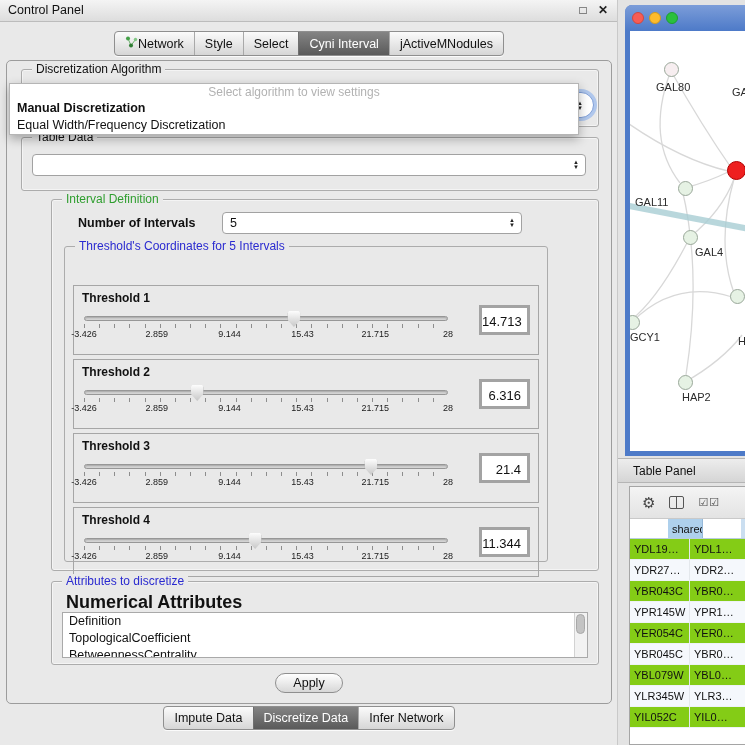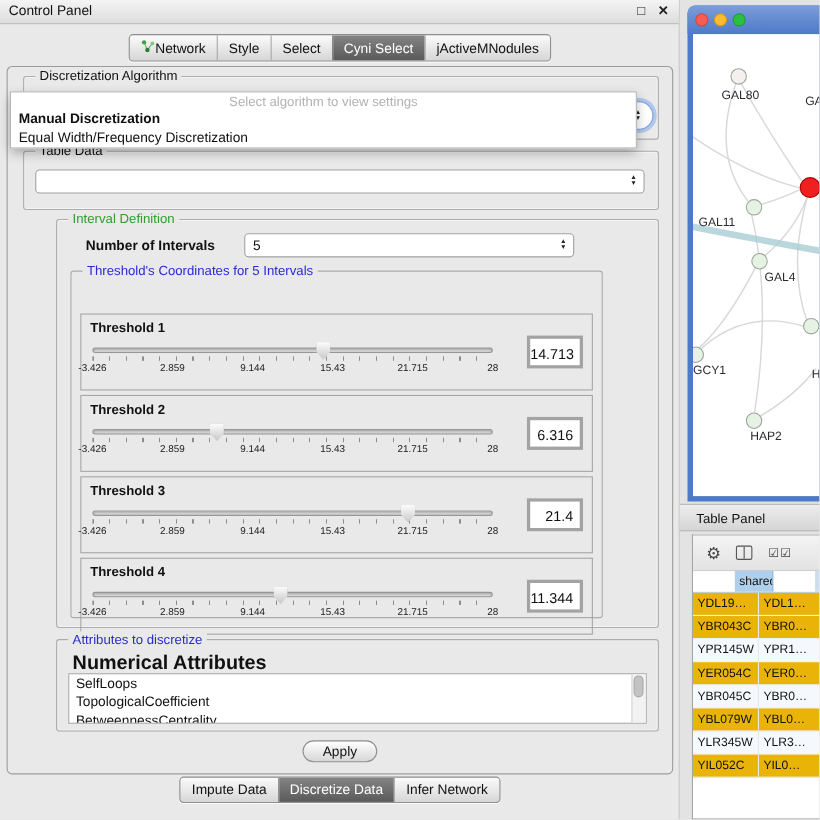--- a/index.html
+++ b/index.html
@@ -95,21 +95,21 @@
   .table-window { position:absolute; left:629px; top:486px; width:116px; height:259px; background:#fff; border:1px solid #a5a5a5; border-right:none; }
   .table-toolbar { height:32px; background:linear-gradient(#f4f4f4,#e3e3e3); border-bottom:1px solid #c9c9c9; display:flex; align-items:center; gap:14px; padding-left:12px; }
   .gear-icon { font-size:15px; color:#444; }
   .columns-icon { width:15px; height:13px; border:1.5px solid #555; border-radius:2px; position:relative; }
   .columns-icon::after { content:''; position:absolute; left:5.5px; top:0; bottom:0; width:1.5px; background:#555; }
   .check-icons { font-size:11px; color:#444; letter-spacing:1px; }
   .thead { display:flex; height:20px; border-bottom:1px solid #b9cede; }
   .th { font-size:11px; line-height:20px; padding-left:4px; white-space:nowrap; overflow:hidden;margin-left:38px; }
   .th.c0 { width:60px; background:#aed0ec; border-right:1px solid #96b8d8; }
   .th.c1 { flex:1; background:#cadef0; }
-  .trow { display:flex; height:21px; border-bottom:1px solid #eef2f6; background:#eab308; }
+  .trow { display:flex; height:21px; border-bottom:1px solid #eef2f6; background:#84cc16; }
   .trow.alt { background:#f5f8fc; }
   .tcell { font-size:11px; line-height:21px; padding-left:4px; white-space:nowrap; overflow:hidden; }
   .tcell.c0 { width:60px; border-right:1px solid #e4e8ec; }
   .tcell.c1 { flex:1; }
 </style>
 </head>
 <body>
 
 <div class="control-panel">
   <div class="titlebar">
@@ -130,21 +130,21 @@
             </svg></span>
         <span>Network</span>
       </div>
       <div class="seg-item">
           <span>Style</span>
         </div>
       <div class="seg-item">
           <span>Select</span>
         </div>
       <div class="seg-item selected">
-          <span>Cyni Select</span>
+          <span>Cyni Interval</span>
         </div>
       <div class="seg-item">
           <span>jActiveMNodules</span>
         </div>
     </div>
   </div>
 
   <div class="main-panel">
 
     <div class="group algo-group">
@@ -257,21 +257,21 @@
           <div class="thr-value">11.344</div>
         </div>
       </div>
     </div>
 
     <div class="group attr-group">
       <span class="group-title title-blue">Attributes to discretize</span>
       <span class="attr-label">Numerical Attributes</span>
       <div class="attr-list">
         <div>
-            <div class="attr-item">SelfLoops</div>
+            <div class="attr-item">Definition</div>
             <div class="attr-item">TopologicalCoefficient</div>
             <div class="attr-item">BetweennessCentrality</div>
           </div>
         <div class="attr-scroll">
             <div class="scroll-thumb"></div>
           </div>
       </div>
     </div>
 
     <div class="apply-row">
@@ -351,20 +351,24 @@
   </div>
   <div class="thead">
     <div class="th c0">shared…</div>
     <div class="th c1">n…</div>
   </div>
   <div>
       <div class="trow">
         <div class="tcell c0">YDL19…</div>
         <div class="tcell c1">YDL1…</div>
       </div>
+      <div class="trow alt">
+        <div class="tcell c0">YDR27…</div>
+        <div class="tcell c1">YDR2…</div>
+      </div>
       <div class="trow">
         <div class="tcell c0">YBR043C</div>
         <div class="tcell c1">YBR0…</div>
       </div>
       <div class="trow alt">
         <div class="tcell c0">YPR145W</div>
         <div class="tcell c1">YPR1…</div>
       </div>
       <div class="trow">
         <div class="tcell c0">YER054C</div>

